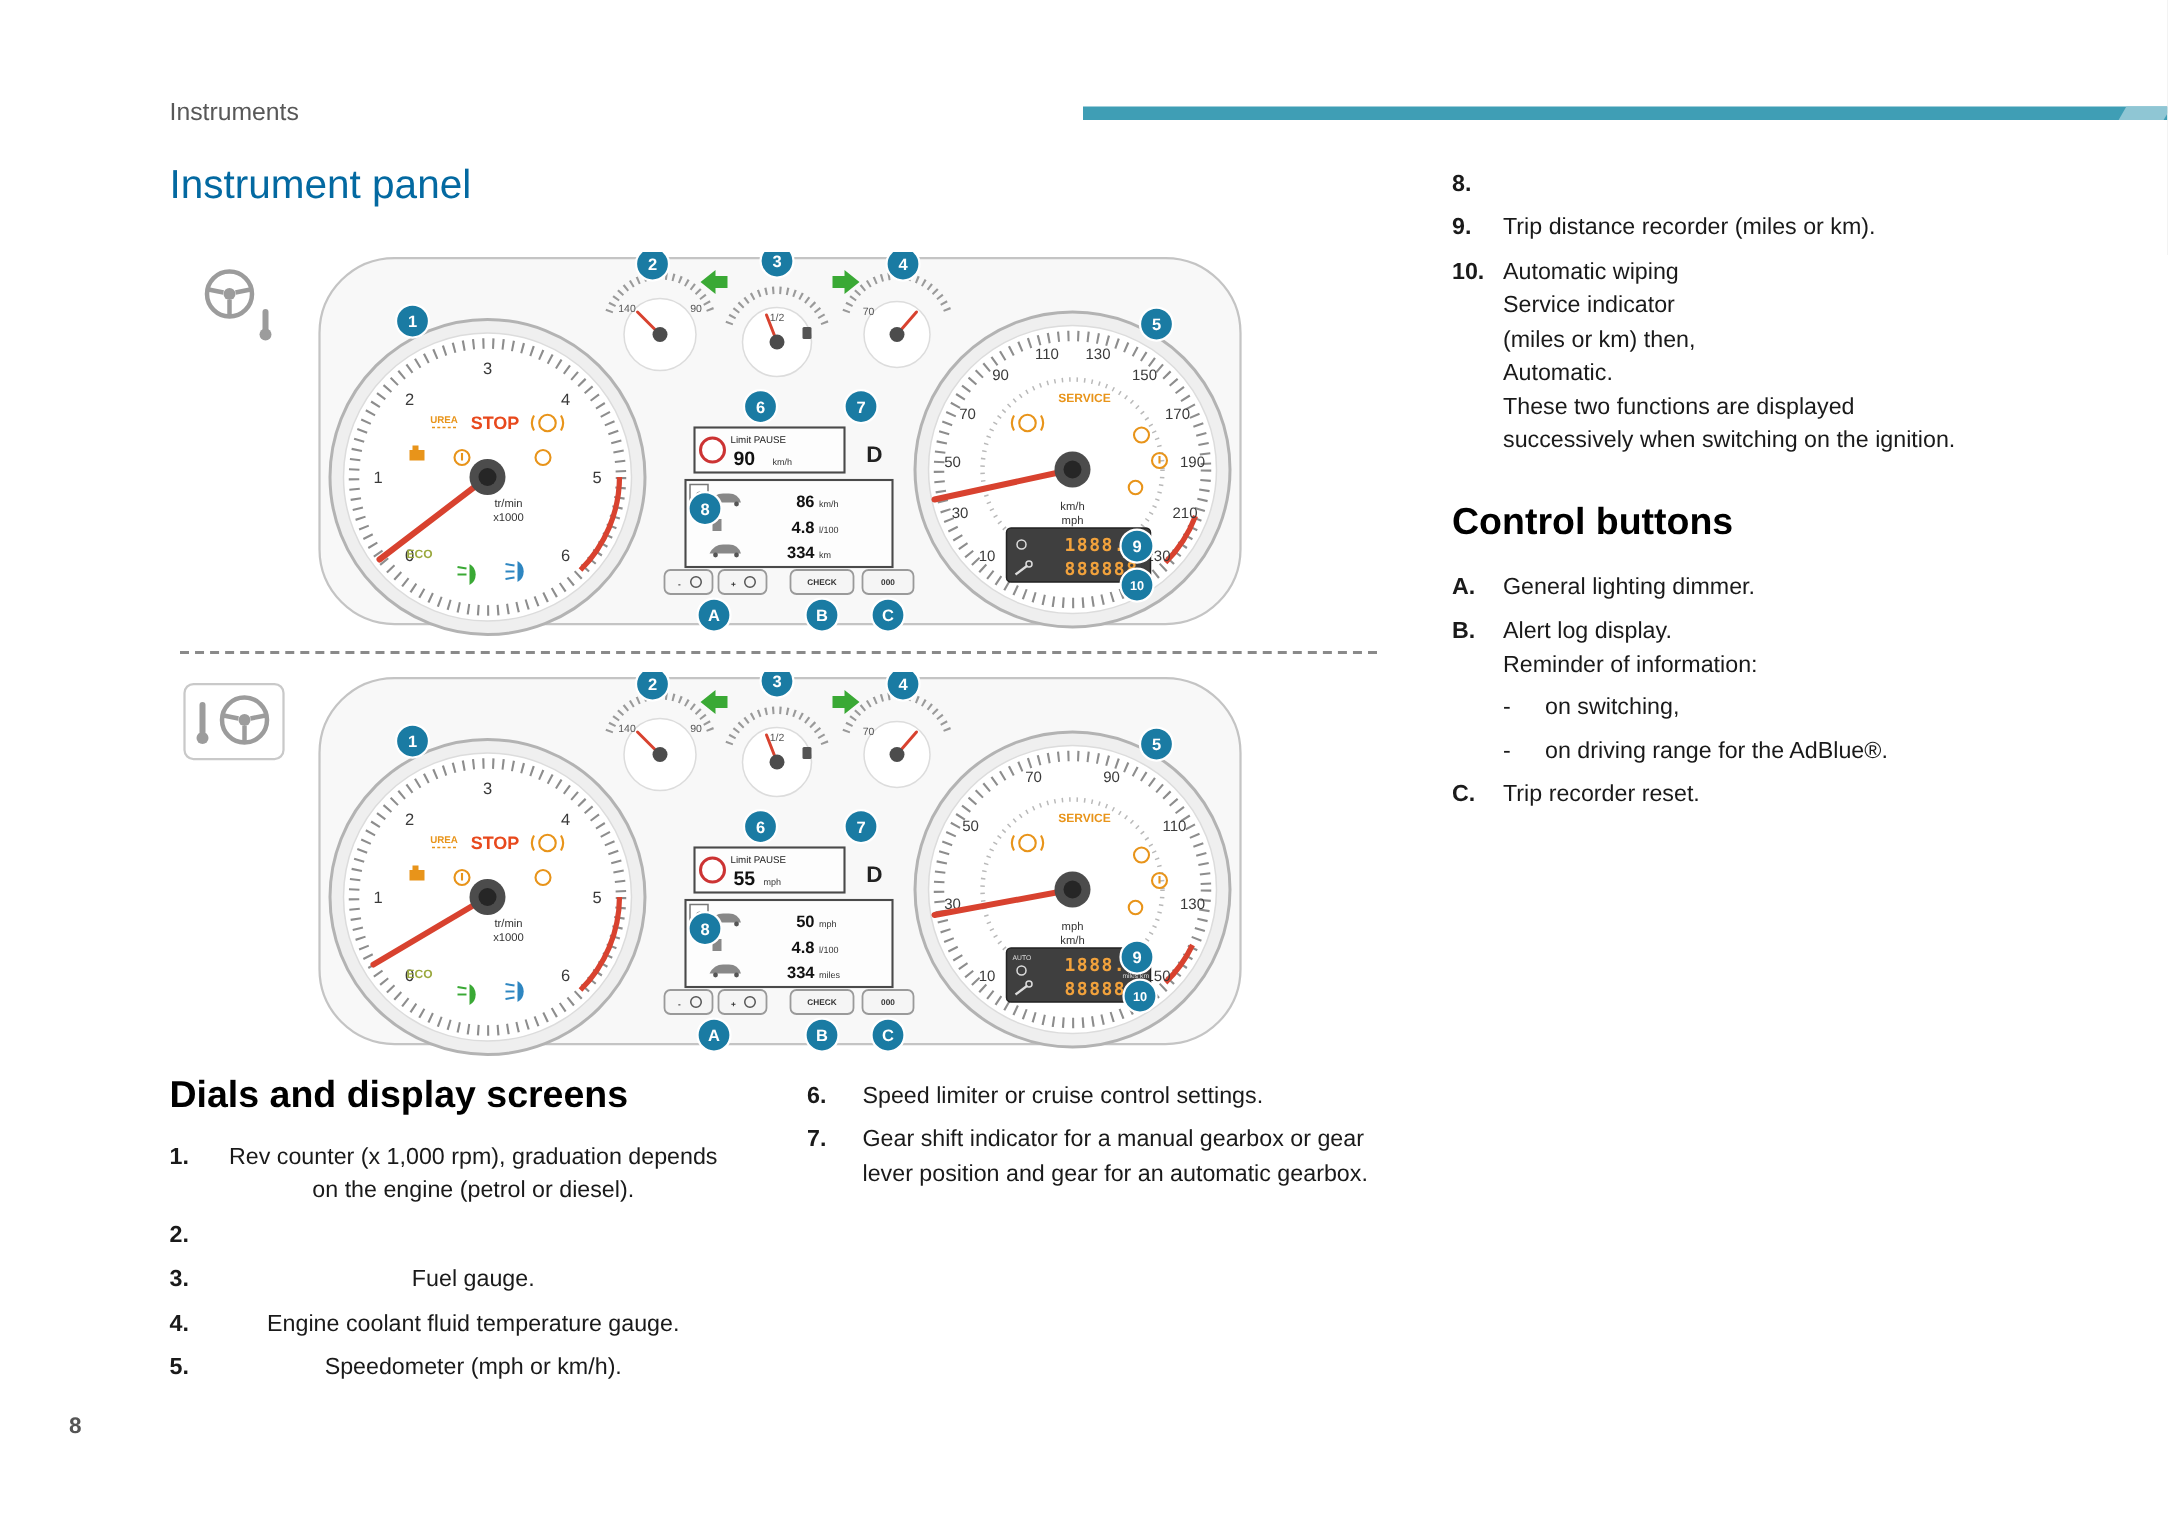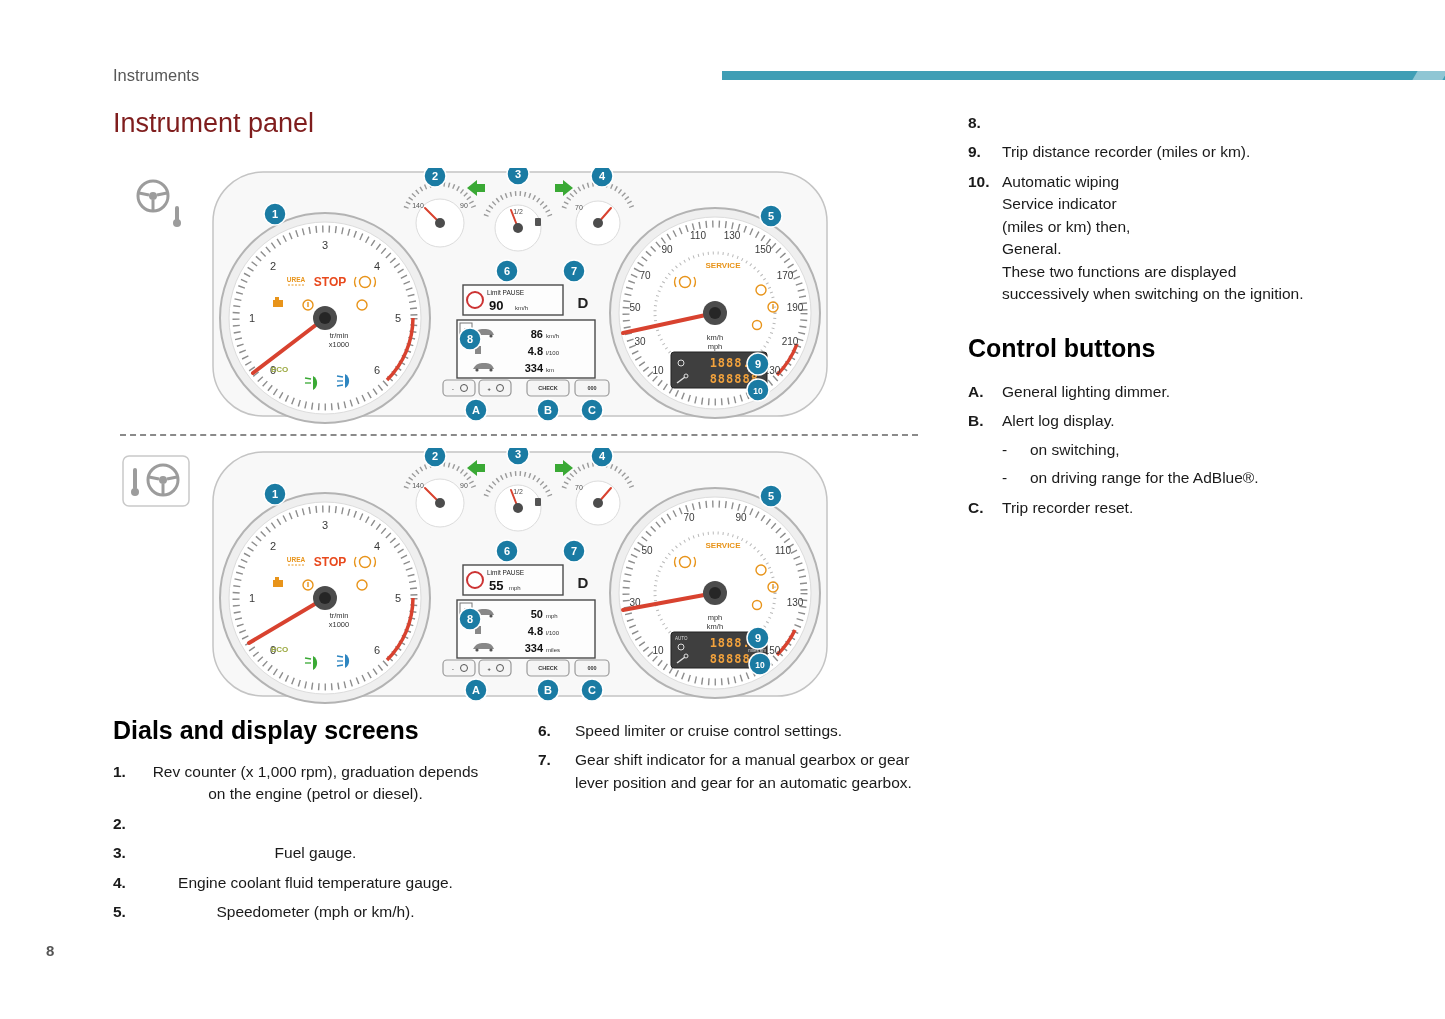--- a/index.html
+++ b/index.html
@@ -4,21 +4,21 @@
 <title>Instrument panel</title>
 <style>
   html,body{margin:0;padding:0;background:#e9e9e9;}
   .page{position:relative;width:1445px;height:1019px;background:#ffffff;margin:0 auto;
         font-family:"Liberation Sans",sans-serif;color:#1a1a1a;overflow:hidden;}
   .abs{position:absolute;}
 
   .header-label{left:113px;top:66px;font-size:16.5px;color:#585858;}
   .accent-bar{left:722px;top:71px;width:723px;height:9px;background:#3f9eb5;}
   .accent-tip{position:absolute;right:0;top:0;width:30px;height:9px;background:#8fc6d4;transform:skewX(-30deg);}
-  .page-title{left:113px;top:108px;font-size:27px;color:#7f1d1d;font-weight:400;}
+  .page-title{left:113px;top:108px;font-size:27px;color:#0369a1;font-weight:400;}
   .page-number{left:46px;top:942px;font-size:15px;font-weight:bold;color:#555;}
 
   .divider{left:120px;top:434px;width:798px;border-top:2px dashed #8a8a8a;height:0;}
 
   .section h2{margin:0 0 16px 0;font-size:25px;font-weight:bold;color:#000000;}
   .list-item{display:flex;align-items:flex-start;margin-bottom:7px;font-size:15.5px;line-height:1.45;}
   .list-item .num{flex:none;font-weight:bold;}
   .dials-sec{left:113px;top:716px;width:470px;}
   .dials-sec .num{width:35px;}
   .dials-sec .txt{width:335px;text-align:center;}
@@ -565,35 +565,36 @@
     <div class="list-item">
       <span class="num">9.</span>
       <span class="txt">Trip distance recorder (miles or km).</span>
     </div>
     <div class="list-item">
       <span class="num">10.</span>
       <span class="txt">
         <div>Automatic wiping</div>
         <div>Service indicator</div>
         <div>(miles or km) then,</div>
-        <div>General.</div>
+        <div>Automatic.</div>
         <div class="tail">These two functions are displayed successively when switching on the ignition.</div>
       </span>
     </div>
 
     <h2 class="control-heading">Control buttons</h2>
 
     <div class="list-item">
       <span class="num">A.</span>
       <span class="txt">General lighting dimmer.</span>
     </div>
     <div class="list-item">
       <span class="num">B.</span>
       <span class="txt">
         <div>Alert log display.</div>
+        <div>Reminder of information:</div>
         <div class="sub-item">
           <span class="dash">-</span>
           <span>on switching,</span>
         </div>
         <div class="sub-item">
           <span class="dash">-</span>
           <span>on driving range for the AdBlue®.</span>
         </div>
       </span>
     </div>

